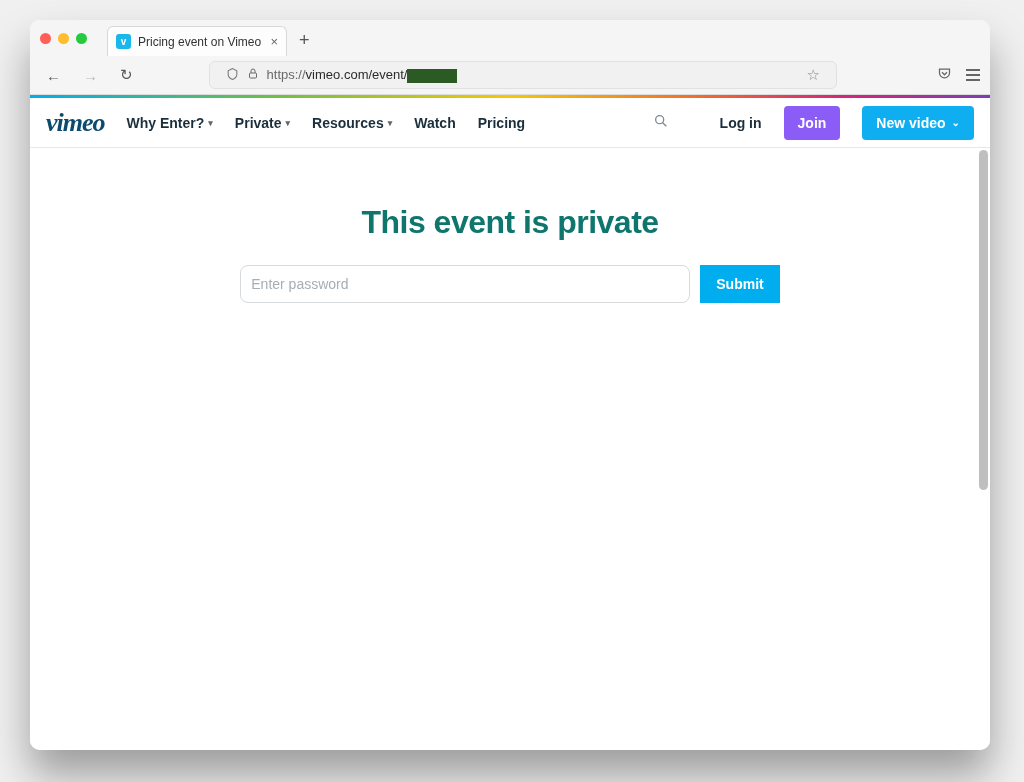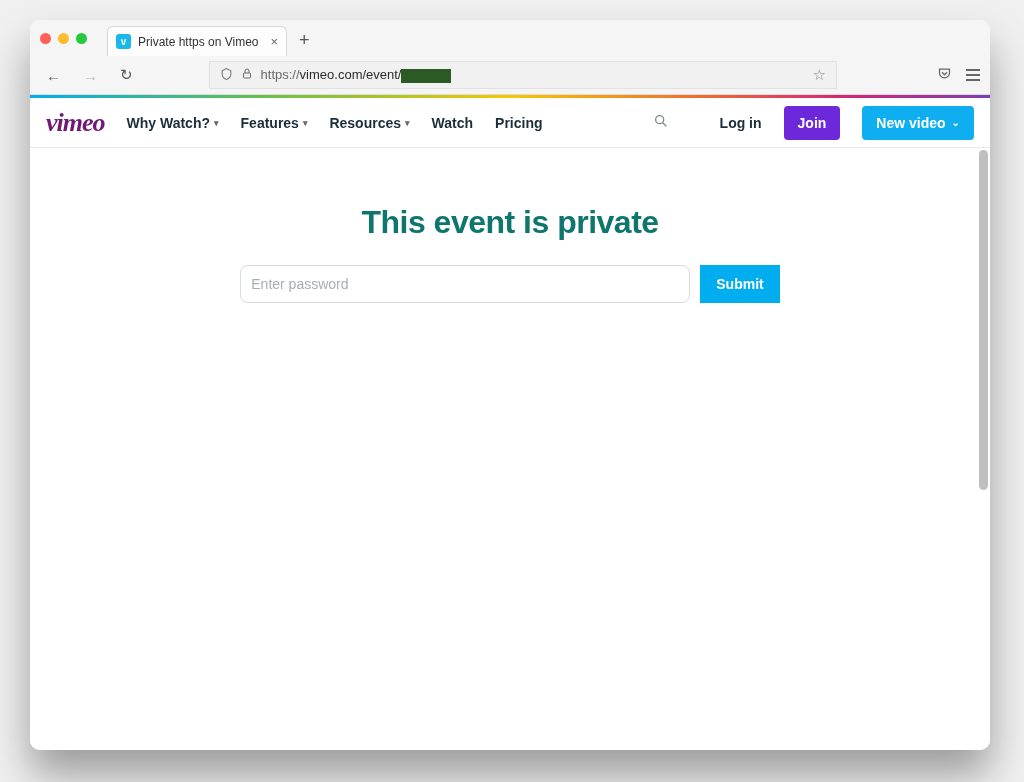--- a/index.html
+++ b/index.html
@@ -66,22 +66,22 @@
   .newtab {
     color:#555; font-size:18px; line-height:1; margin-left:4px; margin-top:4px;
   }
   .toolbar {
     display:flex; align-items:center; height:38px; padding:0 10px; gap:10px;
   }
   .nav-btn { color:#5a5a5a; font-size:15px; padding:4px 6px; }
   .nav-btn.disabled { color:#b8b8b8; }
   .addr {
     flex:1; display:flex; align-items:center; gap:8px;
-    background:#f1f1f2; border:1px solid #e1e1e3; border-radius:0;
-    height:28px; padding:0 10px; font-size:13px; color:#555;
+    background:#f1f1f2; border:1px solid #e1e1e3; border-radius:6px;
+    height:28px; padding:0 16px; font-size:13px; color:#555;
     margin: 0 90px 0 60px;
   }
   .addr .shield { color:#7b7b7b; }
   .addr .lock { color:#6b6b6b; }
   .addr .urltext { flex:1; color:#6a6a6a; }
   .addr .redact {
     display:inline-block; width:50px; height:14px; background:#2b5a24; vertical-align:middle;
   }
   .addr-star { color:#888; font-size:15px; margin-left:auto; }
   .toolbar-right { display:flex; align-items:center; gap:14px; color:#666; font-size:15px; }
@@ -96,33 +96,33 @@
 
   
   .site-header {
     height:50px; border-bottom:1px solid #e8e8e8;
     display:flex; align-items:center; padding:0 16px; gap:22px;
     font-size:14px; font-weight:600; color:#1a2e3b;
   }
   .vimeo-logo {
     font-family: Georgia, 'Times New Roman', serif;
     font-style: italic; font-weight:900; font-size:26px;
-    letter-spacing:-1px; color:#701a75;
+    letter-spacing:-1px; color:#0c4a6e;
   }
   .nav-item { display:flex; align-items:center; gap:4px; cursor:pointer; }
   .caret { font-size:9px; color:#666; }
   .spacer { flex:1; }
   .search-ico { color:#7d8a93; font-size:15px; }
   .login { font-weight:700; color:#1a2e3b;margin-left:29px; }
   .btn {
     border:none; border-radius:4px; padding:9px 14px;
     font-size:14px; font-weight:700; color:#fff; cursor:pointer;
     display:flex; align-items:center; gap:6px;
   }
-  .btn-join { background:#6d28d9; }
+  .btn-join { background:#8b5cf6; }
   .btn-newvideo { background:#0faef1;text-align:right; }
   .btn-newvideo .caret2 { font-size:10px; }
 
   
   .content {
     flex:1; overflow:auto; background:#fff; position:relative;
   }
   .pw-wrap {
     margin-top:56px; text-align:center;
   }
@@ -159,21 +159,21 @@
 
   <div class="chrome">
     <div class="tabstrip">
       <div class="traffic">
         <span class="tl-red"></span>
         <span class="tl-yellow"></span>
         <span class="tl-green"></span>
       </div>
       <div class="tab">
         <span class="favicon">v</span>
-        <span class="tab-title">Private https on Vimeo</span>
+        <span class="tab-title">Pricing event on Vimeo</span>
         <span class="tab-close">×</span>
       </div>
       <span class="newtab">+</span>
     </div>
 
     <div class="toolbar">
       <span class="nav-btn">←</span>
       <span class="nav-btn disabled">→</span>
       <span class="nav-btn">↻</span>
       <div class="addr">
@@ -207,25 +207,25 @@
           </span>
       </div>
     </div>
   </div>
 
   <div class="rainbow"></div>
 
   <div class="site-header">
     <span class="vimeo-logo">vimeo</span>
     <span class="nav-item">
-      <span>Why Watch?</span>
+      <span>Why Enter?</span>
       <span class="caret">▾</span>
     </span>
     <span class="nav-item">
-      <span>Features</span>
+      <span>Private</span>
       <span class="caret">▾</span>
     </span>
     <span class="nav-item">
       <span>Resources</span>
       <span class="caret">▾</span>
     </span>
     <span class="nav-item">
       <span>Watch</span>
     </span>
     <span class="nav-item">

